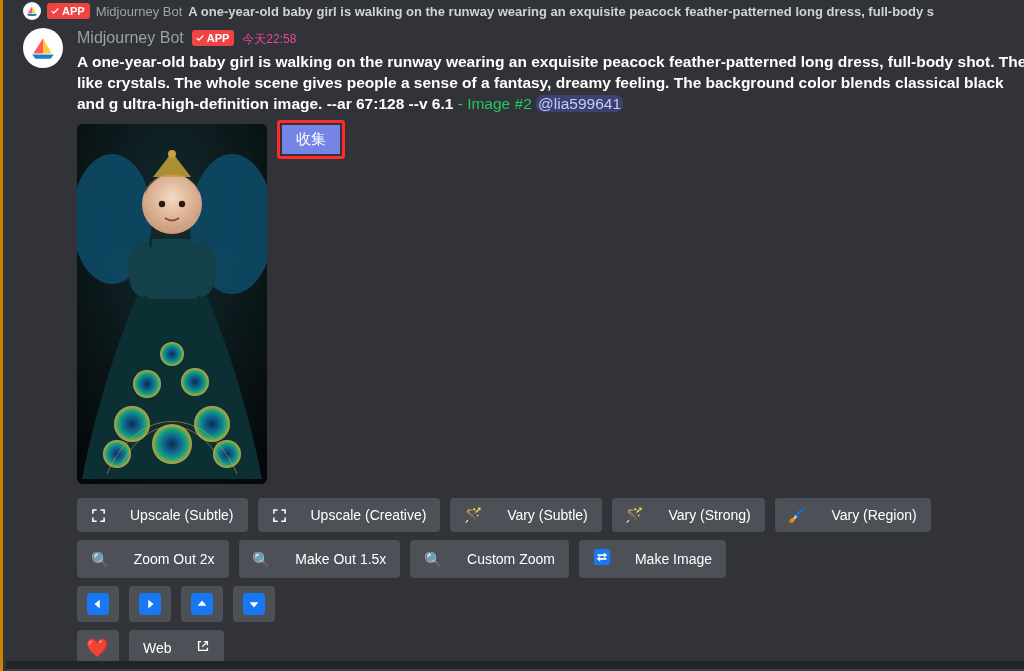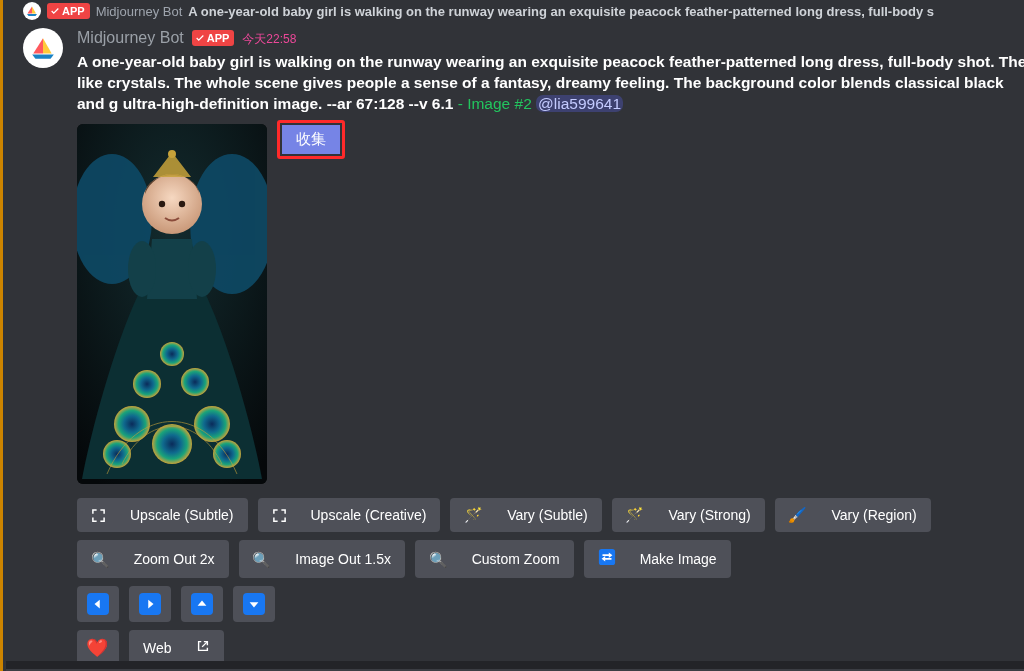--- a/index.html
+++ b/index.html
@@ -379,21 +379,21 @@
           </div>
         </div>
 
         <div class="row">
           <div class="btn">
             <span class="emj">🔍</span>
             <span>Zoom Out 2x</span>
           </div>
           <div class="btn">
             <span class="emj">🔍</span>
-            <span>Image Out 1.5x</span>
+            <span>Make Out 1.5x</span>
           </div>
           <div class="btn">
             <span class="emj">🔍</span>
             <span>Custom Zoom</span>
           </div>
           <div class="btn">
             <span class="swap-icon">
               <svg viewBox="0 0 20 20">
                   <rect x="1" y="1" width="18" height="18" rx="3" fill="#1877f2"></rect>
                   <g fill="#fff">

